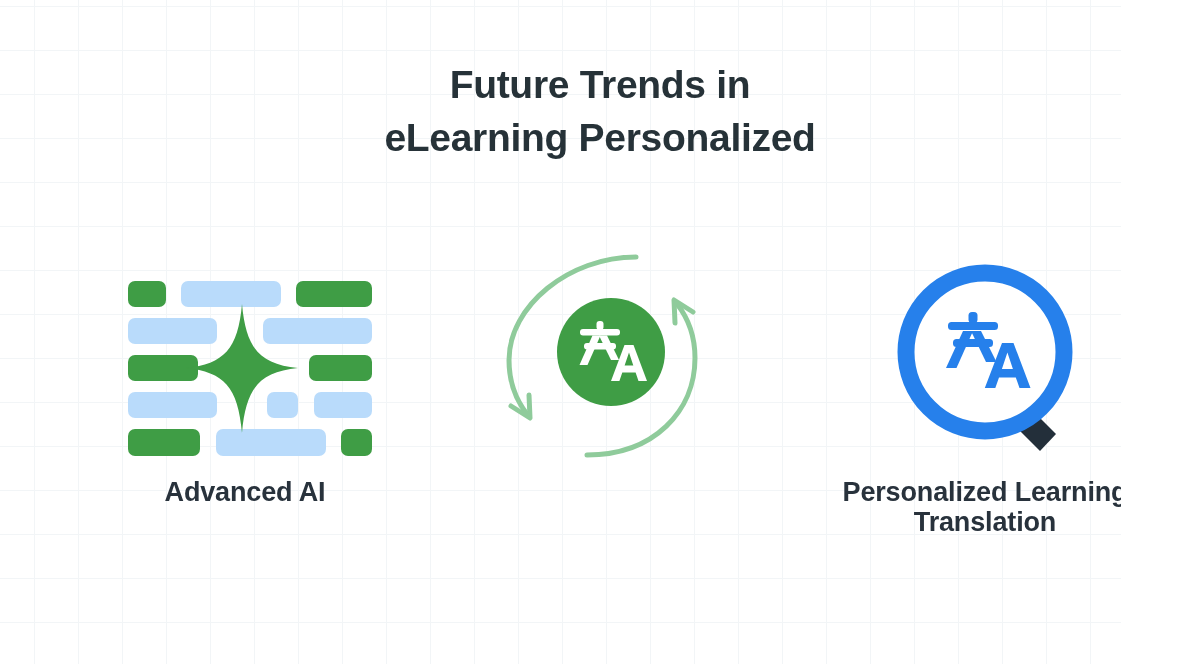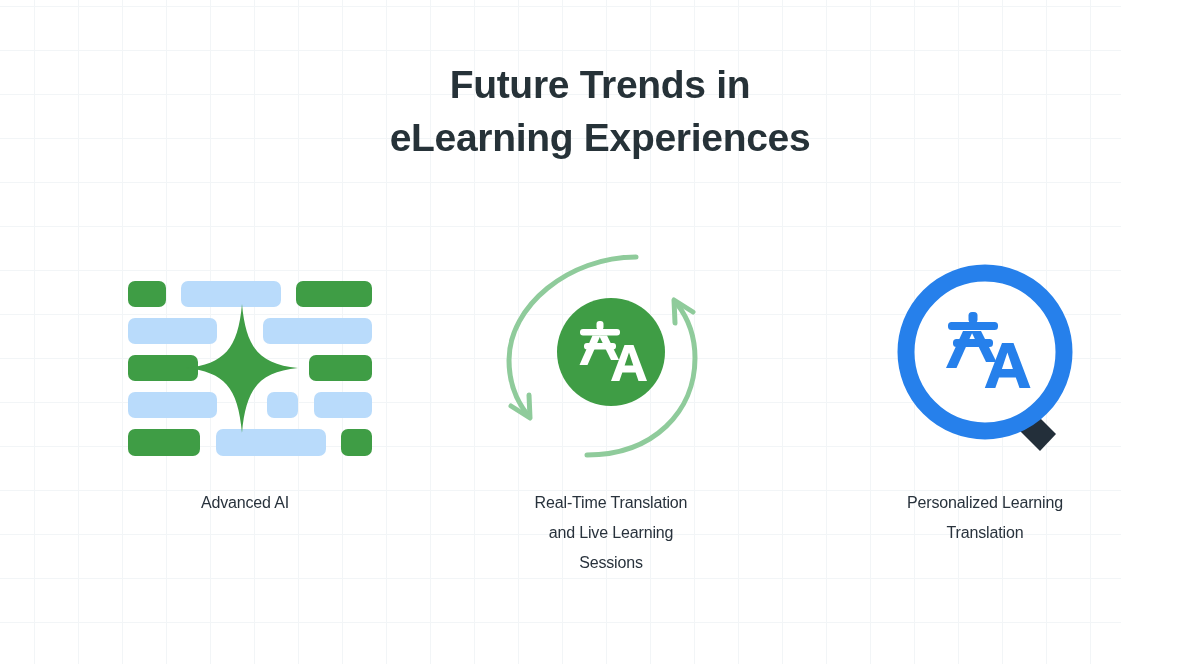--- a/index.html
+++ b/index.html
@@ -56,24 +56,24 @@
   #col-2 { left: 451px; }
   #col-3 { left: 825px; }
 
   .icon-wrap {
     position: relative;
     width: 320px;
     height: 222px;
   }
 
   .caption {
-    margin-top: 18px;
-    font-size: 16px;
+    margin-top: 7px;
+    font-size: 27px;
     line-height: 30px;
-    font-weight: 400;
+    font-weight: 700;
     color: #28323c;
     letter-spacing: -0.15px;
     white-space: pre-line;
   }
 
   .svg-icon {
     position: absolute;
     left: 0;
     top: 0;
     width: 320px;
@@ -81,21 +81,21 @@
     display: block;
   }
 </style>
 </head>
 <body>
 
 <div id="stage">
 
   <div class="title-block">
     <span class="title-line">Future Trends in</span>
-    <span class="title-line">eLearning Experiences</span>
+    <span class="title-line">eLearning Personalized</span>
   </div>
 
   <div class="col" id="col-1">
     <div class="icon-wrap">
       <svg class="svg-icon" viewBox="0 0 320 222" aria-hidden="true">
         <g fill="#3f9d45">
           <rect x="43" y="33" width="38" height="26" rx="7"></rect>
           <rect x="211" y="33" width="76" height="26" rx="7"></rect>
           <rect x="43" y="107" width="70" height="26" rx="7"></rect>
           <rect x="224" y="107" width="63" height="26" rx="7"></rect>
@@ -141,23 +141,20 @@
           <rect x="129" y="81" width="40" height="6.5" rx="3"></rect>
           <rect x="145.5" y="73" width="7" height="9" rx="3"></rect>
           <rect x="133" y="95" width="32" height="6.5" rx="3"></rect>
           <path d="M141.5 87.5 L149.5 87.5 L136.5 117 L128.5 117 Z"></path>
           <path d="M148 87.5 L156 87.5 L168 112 L160 112 Z"></path>
           <path d="M173.5 97 L182.5 97 L196 133 L187.5 133 L184.6 124.5 L171.3 124.5 L168.4 133 L160 133 Z
                    M173.6 117.5 L182.3 117.5 L178 104.5 Z"></path>
         </g>
       </svg>
     </div>
-    <div class="caption">Real-Time Translation
-and Live Learning
-Sessions</div>
   </div>
 
   <div class="col" id="col-3">
     <div class="icon-wrap">
       <svg class="svg-icon" viewBox="0 0 320 222" aria-hidden="true">
 
         <path d="M197 152 L231 186 L215 203 L181 169 Z" fill="#232f3a"></path>
 
         <circle cx="160" cy="104" r="79" fill="#ffffff" stroke="#2680eb" stroke-width="17"></circle>
 

